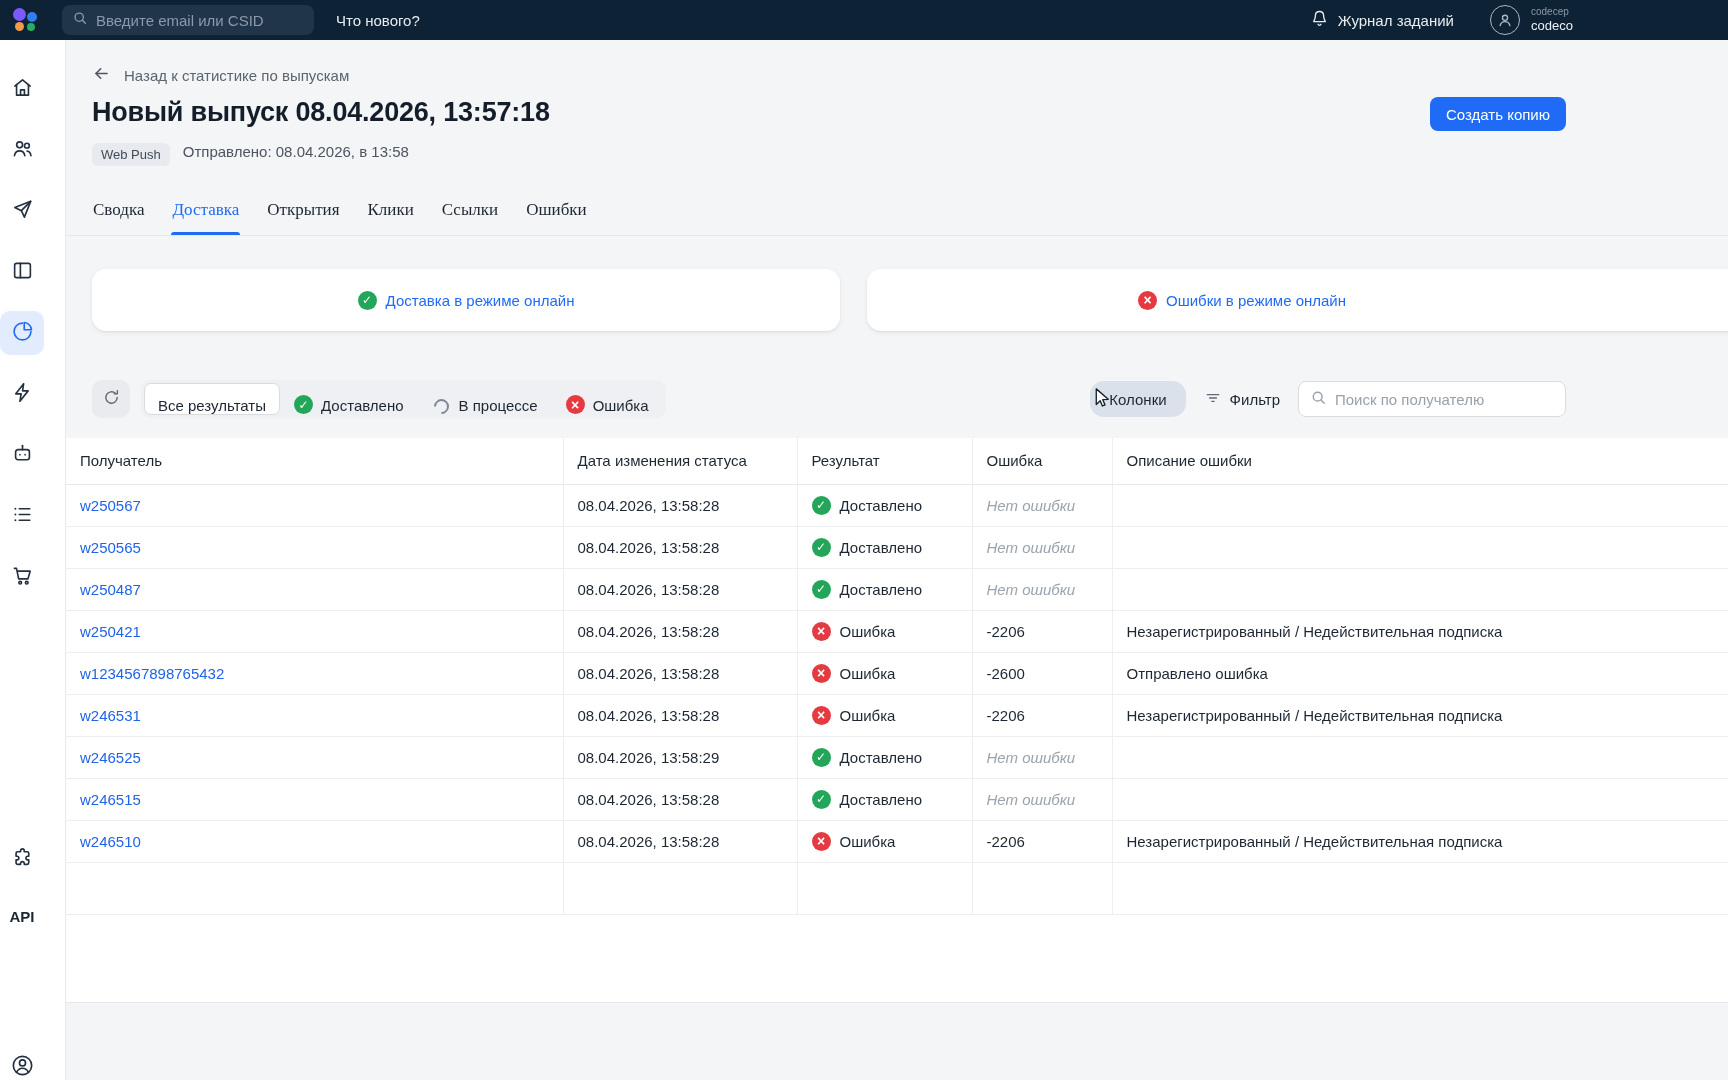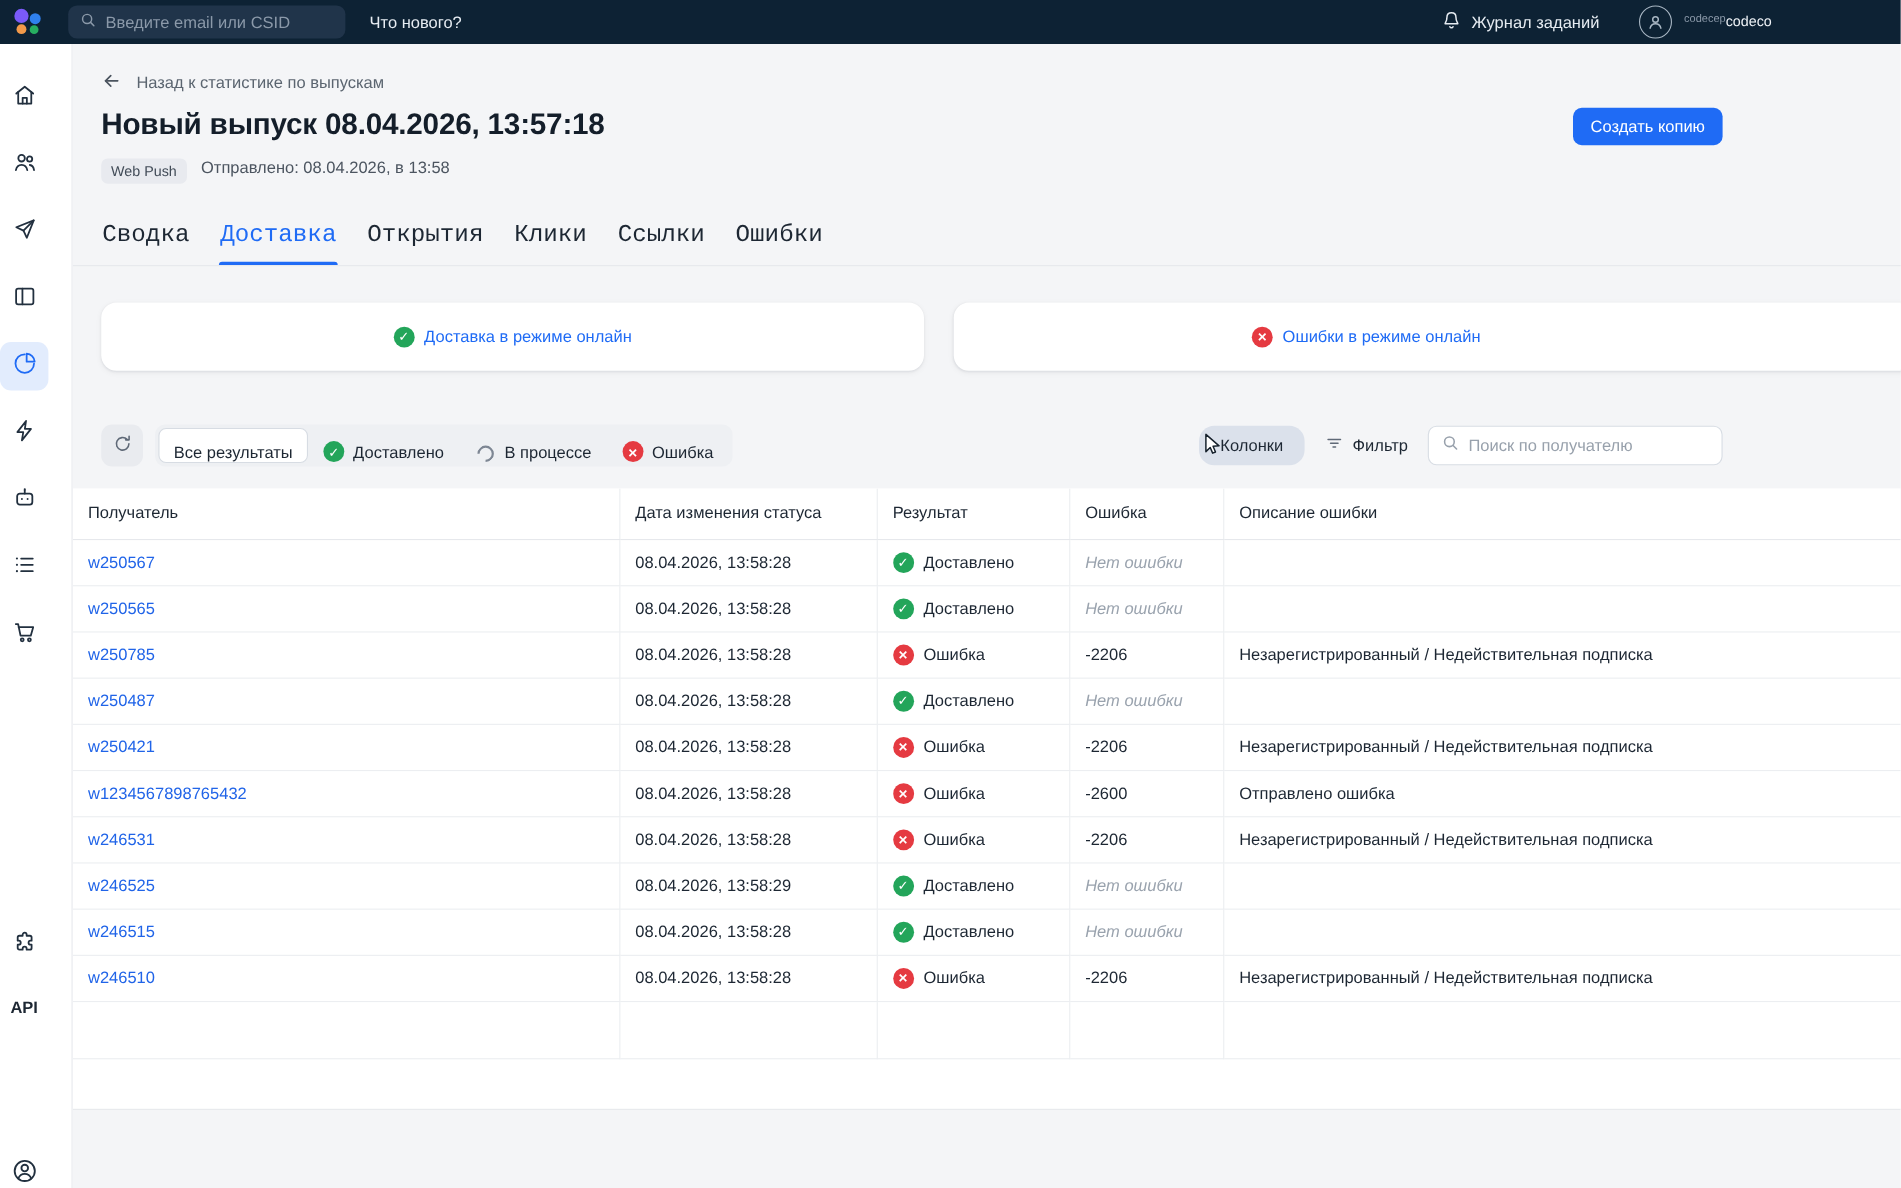--- a/index.html
+++ b/index.html
@@ -33,21 +33,21 @@
   }
   .tb-search input::placeholder { color: #8b99a9; }
   .tb-whatsnew { margin-left: 22px; color: #e6ecf2; font-size: 15px; cursor: pointer; }
   .tb-right { margin-left: auto; display: flex; align-items: center; }
   .tb-journal { display: flex; align-items: center; gap: 9px; color: #e6ecf2; font-size: 15px; cursor: pointer; }
   .tb-user { display: flex; align-items: center; gap: 11px; margin-left: 36px; width: 238px; flex: none; }
   .avatar {
     width: 30px; height: 30px; border-radius: 50%; border: 1.5px solid #a9b7c4;
     display: flex; align-items: center; justify-content: center; color: #a9b7c4; flex: none;
   }
-  .user-names { display: flex; flex-direction: row; line-height: 1.2; overflow: hidden; white-space: nowrap; }
+  .user-names { display: flex; flex-direction: column; line-height: 1.2; overflow: hidden; white-space: nowrap; }
   .user-line1 { font-size: 10px; color: #8b99a9; }
   .user-line2 { font-size: 13px; color: #eef2f6; }
 
   
   .sidebar {
     position: absolute; top: 40px; left: 0; bottom: 0; width: 66px;
     background: #fff; border-right: 1px solid #e8eaee;
     display: flex; flex-direction: column; align-items: flex-start;
     padding-top: 27px; z-index: 20;
   }
@@ -73,22 +73,22 @@
   .copy-btn {
     margin-left: auto; height: 34px; padding: 0 16px; flex: none;
     background: #1f6bf5; color: #fff; border: none; border-radius: 8px;
     font-size: 15px; font-family: inherit; cursor: pointer;
   }
   .meta-row { display: flex; align-items: flex-start; gap: 13px; margin-top: 12px; }
   .chip { background: #e8eaef; border-radius: 6px; padding: 4px 9px; font-size: 13px; color: #414b57; }
   .meta-text { font-size: 15px; color: #4c5560; }
   .tabs { display: flex; gap: 26px; margin-top: 34px; }
   .tab {
-    position: relative; font-size: 22px; color: #1d2733; padding: 0 1px 15px;
-    background: none; border: none; font-family: Liberation Mono, monospace; cursor: pointer;
+    position: relative; font-size: 17px; color: #1d2733; padding: 0 1px 15px;
+    background: none; border: none; font-family: Liberation Serif, serif; cursor: pointer;
   }
   .tab.active { color: #1f6bf5; }
   .tab.active::after {
     content: ""; position: absolute; left: 0; right: 0; bottom: 0; height: 3px;
     border-radius: 3px 3px 0 0; background: #1f6bf5;
   }
   .head-divider { height: 1px; background: #e6e8ec; }
 
   
   .cards-row { display: flex; gap: 27px; padding-left: 26px; margin-top: 33px; }
@@ -434,32 +434,20 @@
     <td class="c-result">
       <span class="result-flex">
         <span class="status-icon success">✓</span>
         <span class="result-text">Доставлено</span>
       </span>
     </td>
     <td class="c-error muted">Нет ошибки</td>
     <td class="c-desc"></td>
   </tr>
             <tr>
-    <td class="c-recipient"><a href="#">w250785</a></td>
-    <td class="c-date">08.04.2026, 13:58:28</td>
-    <td class="c-result">
-      <span class="result-flex">
-        <span class="status-icon error">×</span>
-        <span class="result-text">Ошибка</span>
-      </span>
-    </td>
-    <td class="c-error">-2206</td>
-    <td class="c-desc">Незарегистрированный / Недействительная подписка</td>
-  </tr>
-            <tr>
     <td class="c-recipient"><a href="#">w250487</a></td>
     <td class="c-date">08.04.2026, 13:58:28</td>
     <td class="c-result">
       <span class="result-flex">
         <span class="status-icon success">✓</span>
         <span class="result-text">Доставлено</span>
       </span>
     </td>
     <td class="c-error muted">Нет ошибки</td>
     <td class="c-desc"></td>

